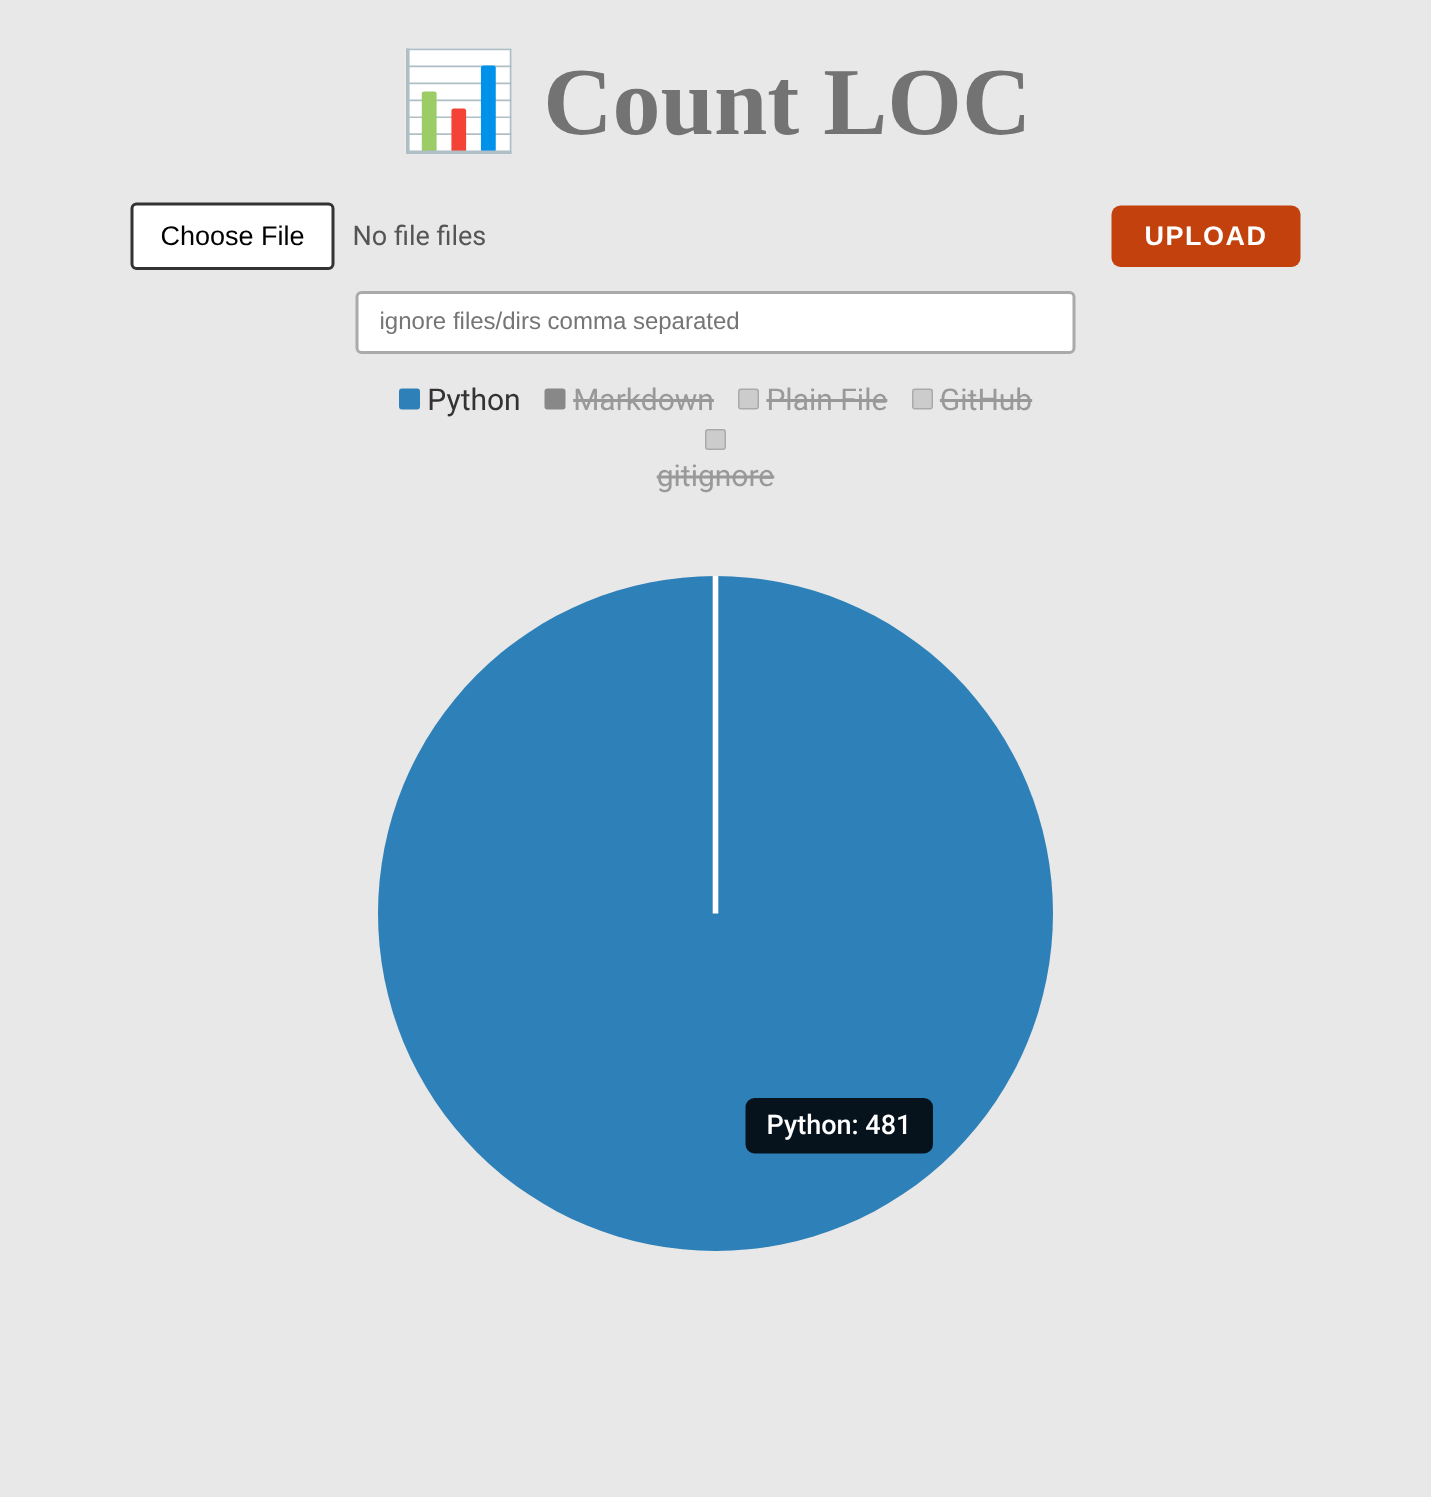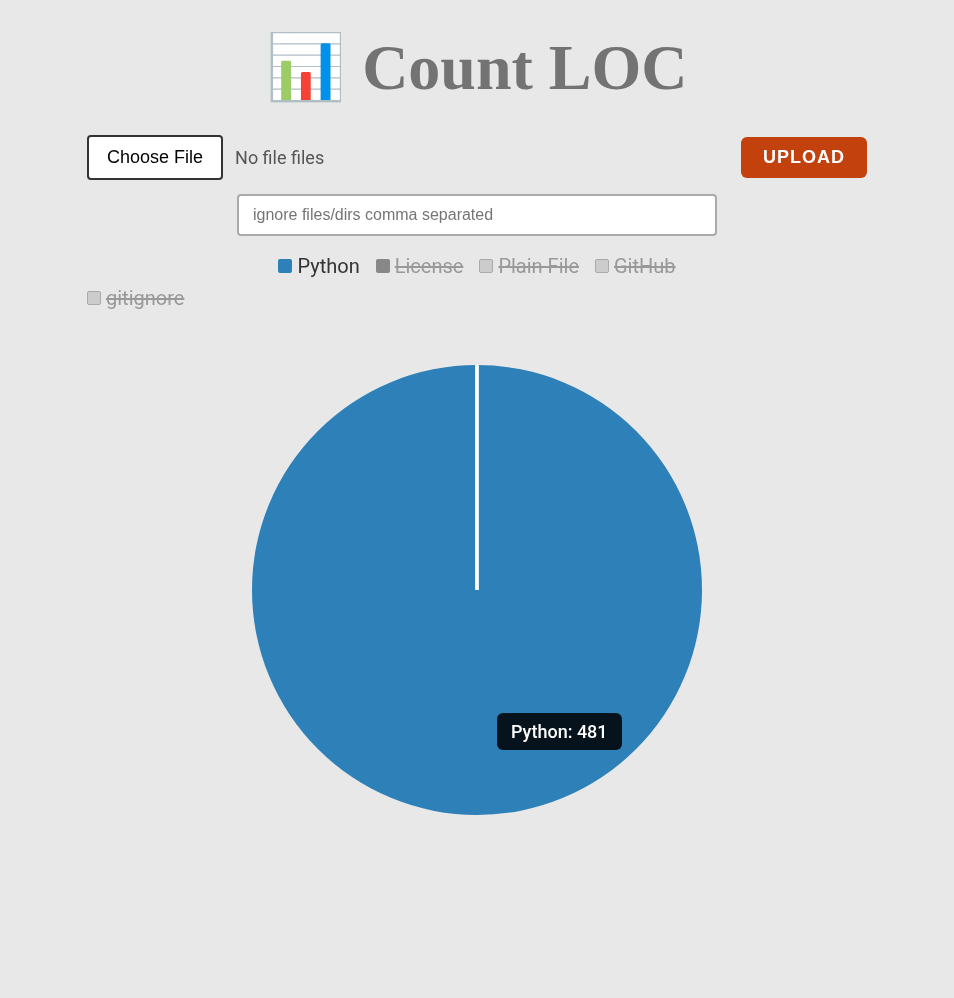--- a/index.html
+++ b/index.html
@@ -221,31 +221,31 @@
     <input class="ignore-input" type="text" placeholder="ignore files/dirs comma separated" style="">
   </div>
 
   <div class="legend">
     <div class="legend-item">
       <span class="legend-color" style="background:#2e80b8;"></span>
       <span class="legend-label-active">Python</span>
     </div>
     <div class="legend-item">
       <span class="legend-color" style="background:#888;"></span>
-      <span class="legend-label-strikethrough">License</span>
+      <span class="legend-label-strikethrough">Markdown</span>
     </div>
     <div class="legend-item">
       <span class="legend-color" style="background:#ccc; border:1px solid #aaa;"></span>
       <span class="legend-label-strikethrough">Plain File</span>
     </div>
     <div class="legend-item">
       <span class="legend-color" style="background:#ccc; border:1px solid #aaa;"></span>
       <span class="legend-label-strikethrough">GitHub</span>
     </div>
-    <div class="legend-item" style="width:100%; justify-content:flex-start;">
+    <div class="legend-item" style="width:100%; justify-content:flex-end;flex-direction:column;">
       <span class="legend-color" style="background:#ccc; border:1px solid #aaa;"></span>
       <span class="legend-label-strikethrough">gitignore</span>
     </div>
   </div>
 </div>
 
 <div class="chart-container">
   <svg class="pie-chart" viewBox="0 0 200 200">
 
     <circle cx="100" cy="100" r="90" fill="#2e80b8"></circle>

